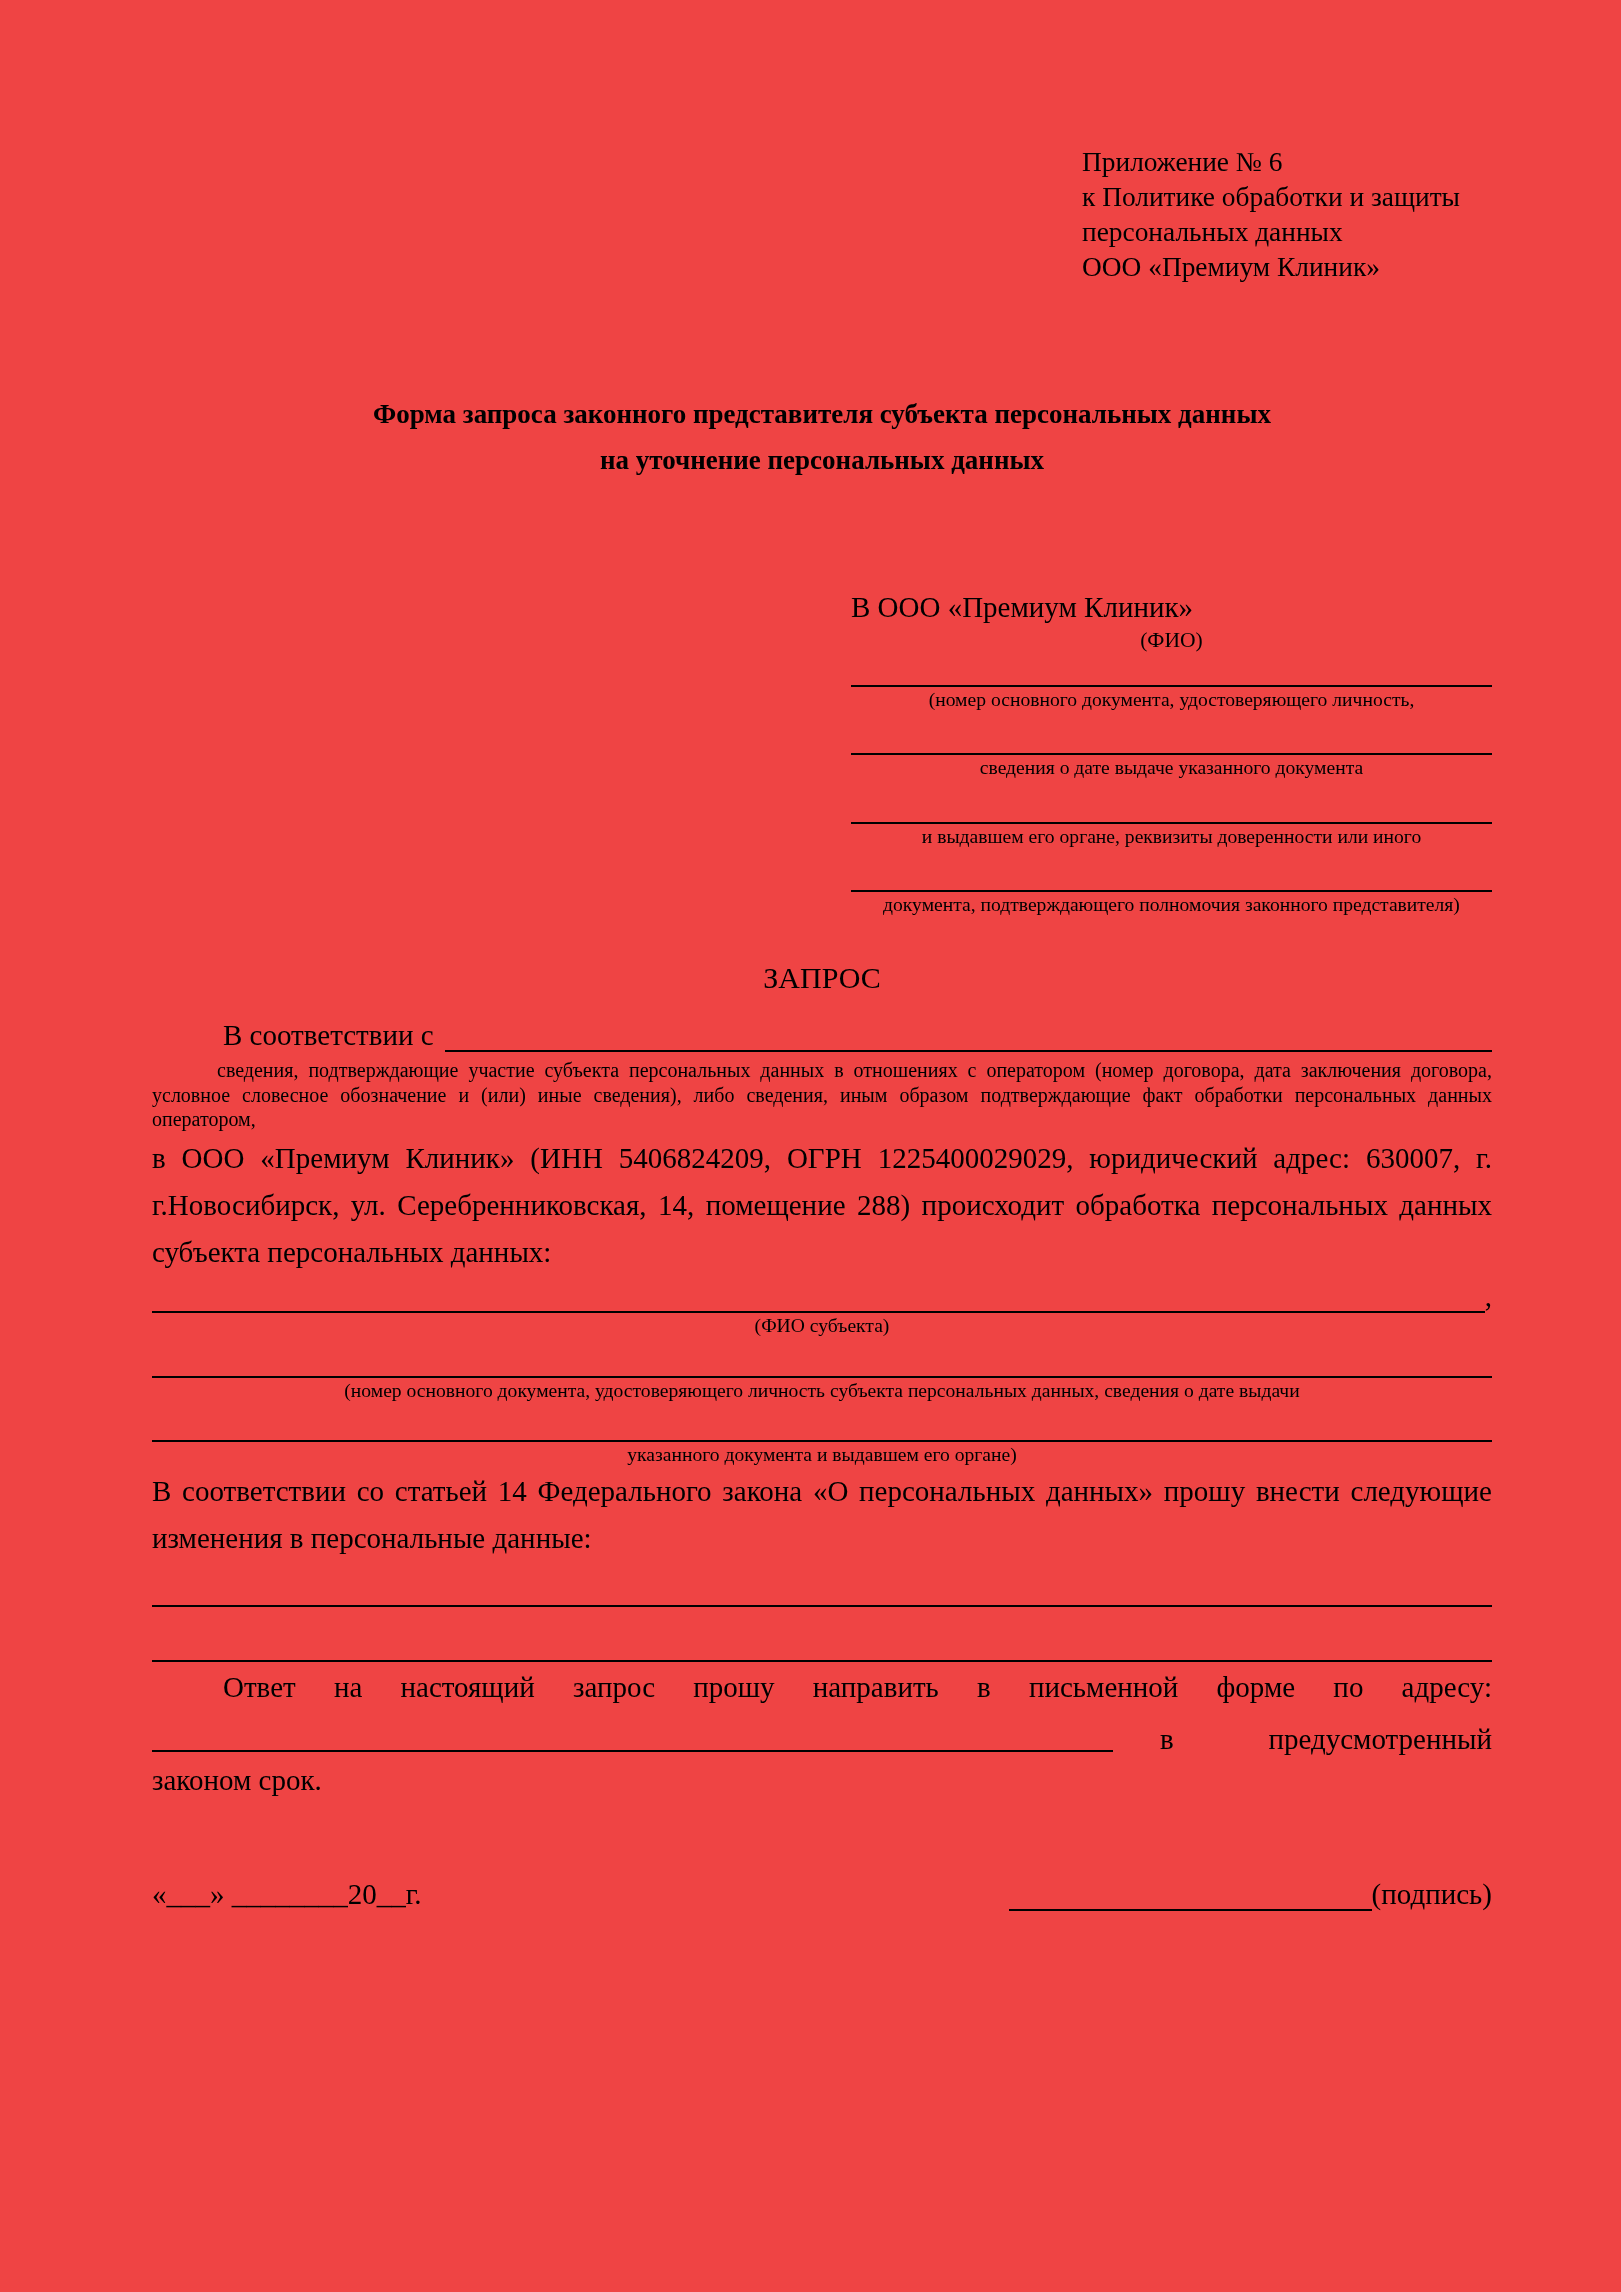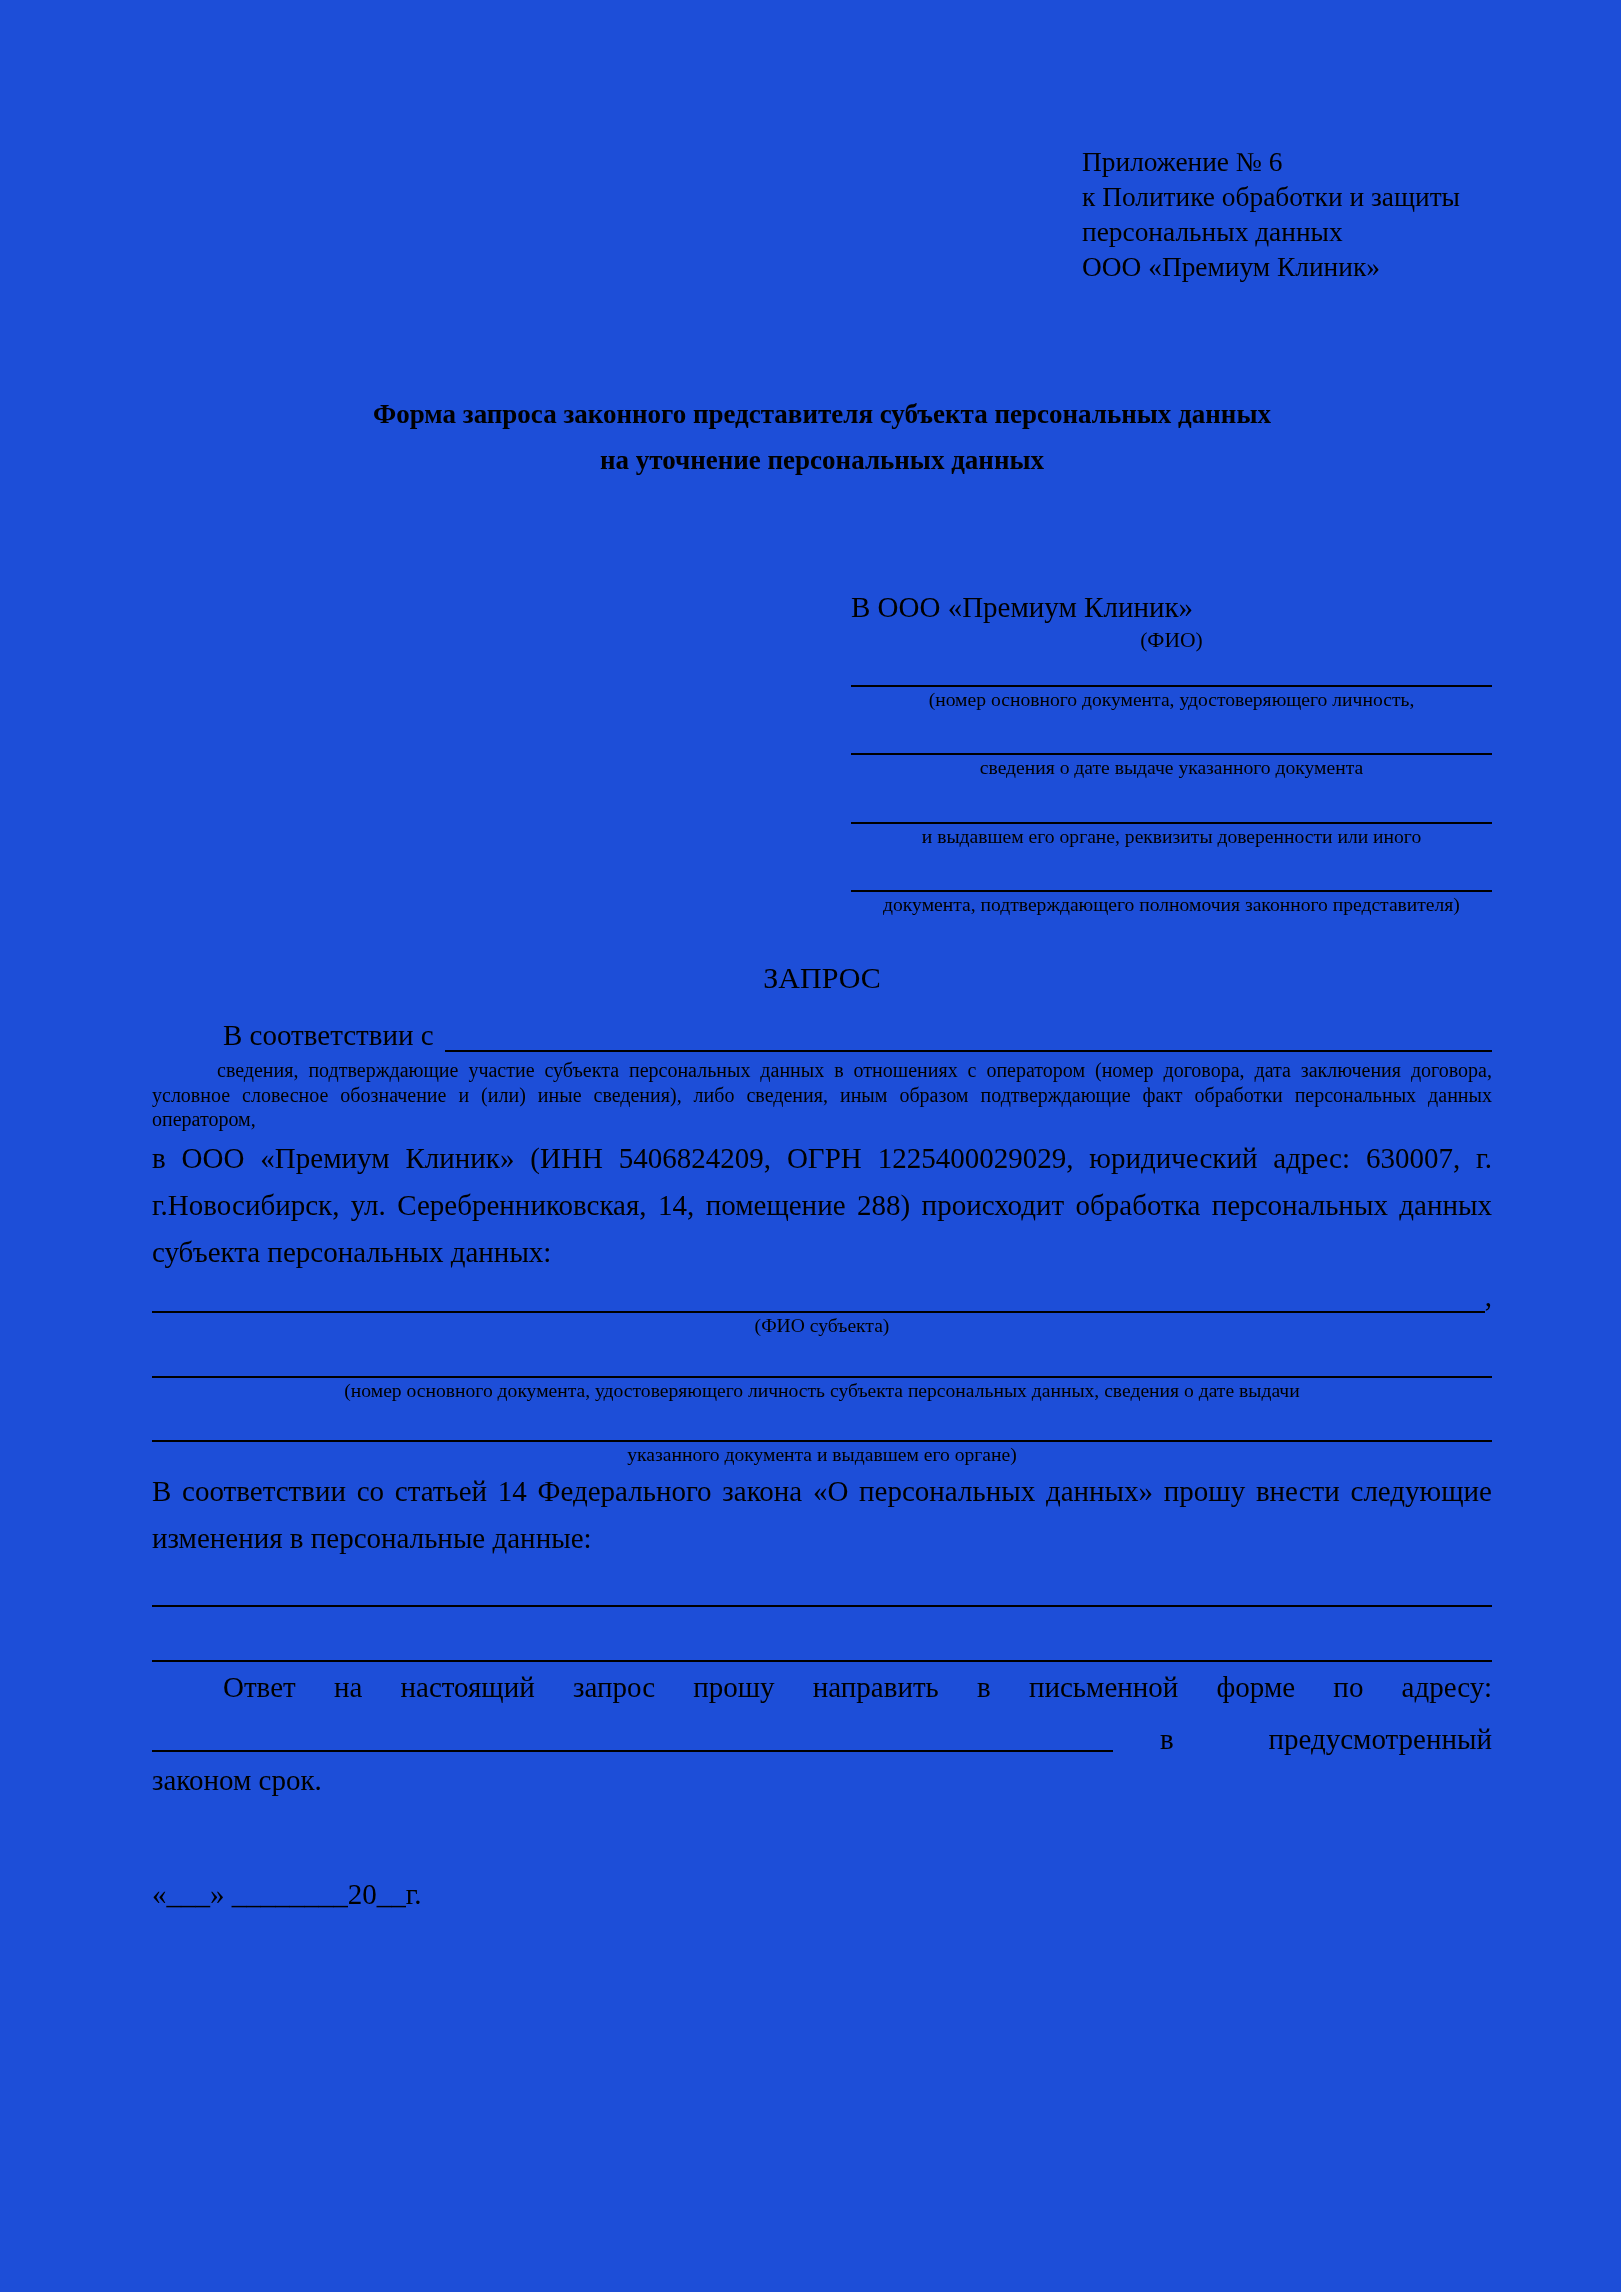--- a/index.html
+++ b/index.html
@@ -5,21 +5,21 @@
   * { margin: 0; padding: 0; box-sizing: border-box; }
   html, body { background: #ffffff; }
   body {
     width: 1621px; height: 2293px;
     font-family: "Liberation Serif", "DejaVu Serif", serif;
     color: #000;
   }
   .page {
     width: 1621px; height: 2293px;
     padding: 145px 129px 0 152px;
-    background: #1d4ed8;
+    background: #ef4444;
     position: relative;
     overflow: hidden;
   }
   
   .appendix { margin-left: 930px; font-size: 27.4px; line-height: 35px; }
   
   .doc-title {
     margin-top: 106px;
     text-align: center;
     font-size: 27px;
@@ -136,16 +136,20 @@
   <p class="reply-first">Ответ на настоящий запрос прошу направить в письменной форме по адресу:</p>
   <div class="reply-second">
     <span class="blank"></span>
     <span class="w1">в</span>
     <span class="w2">предусмотренный</span>
   </div>
   <div class="reply-tail">законом срок.</div>
 
   <div class="footer-row">
     <span>«___» ________20__г.</span>
+    <span class="sig-group">
+      <span class="blank"></span>
+      <span>(подпись)</span>
+    </span>
   </div>
 
 </div>
 
 
 </body></html>

